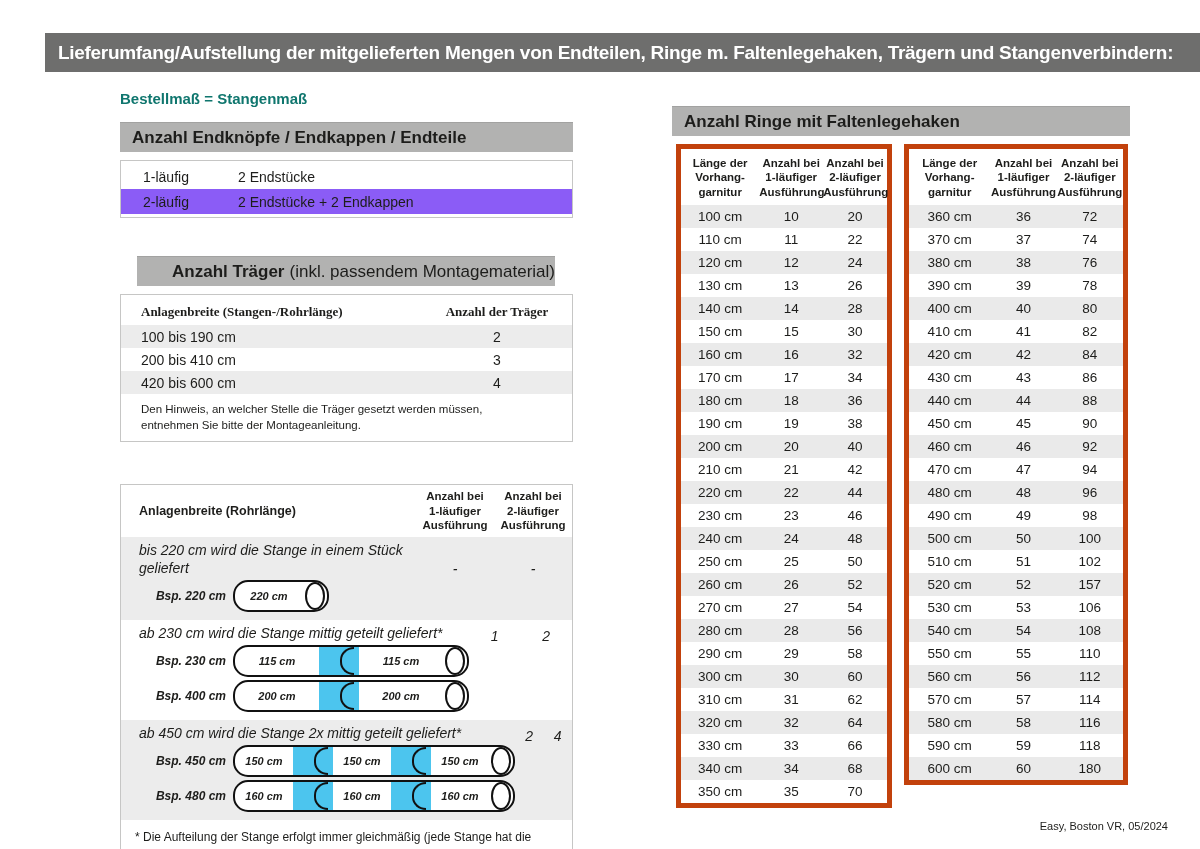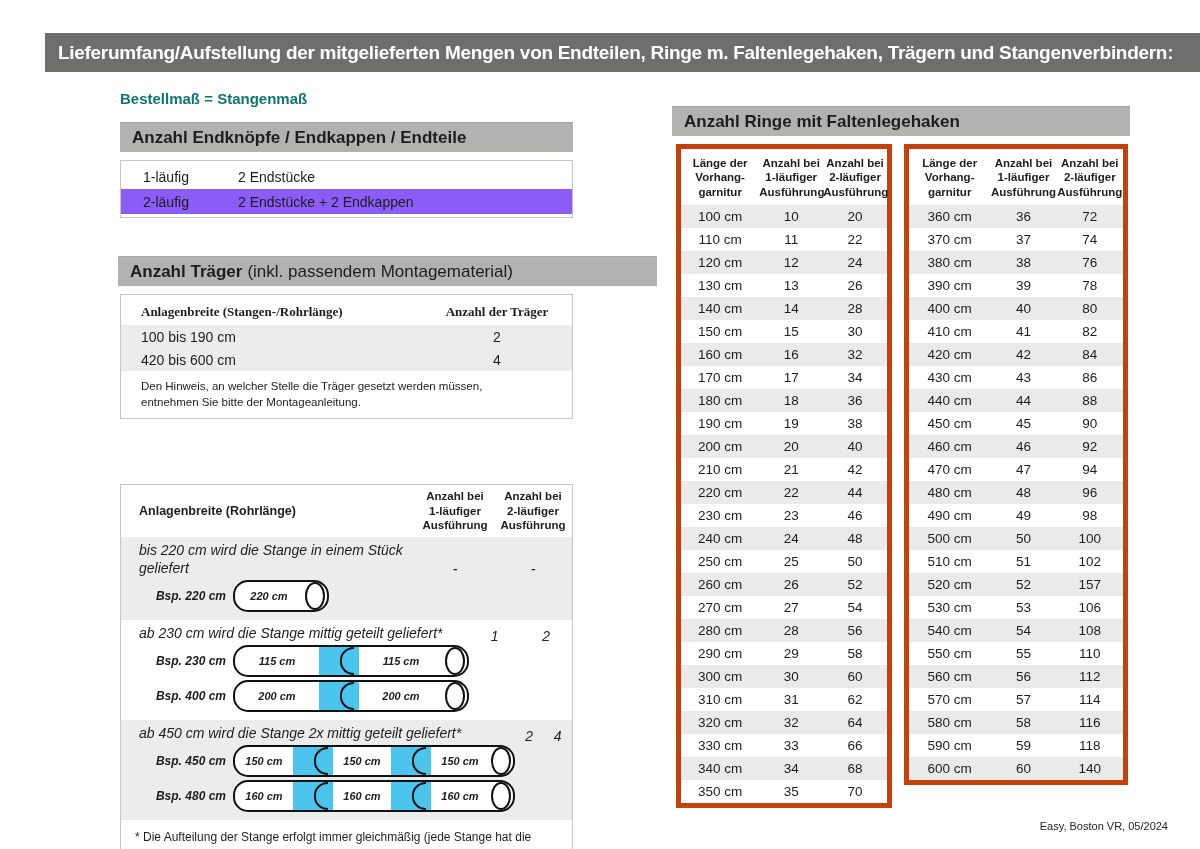--- a/index.html
+++ b/index.html
@@ -12,21 +12,21 @@
   .topbar span{color:#fff;font-size:19px;font-weight:bold;letter-spacing:-0.3px;white-space:nowrap;}
 
   .subtitle{position:absolute;left:120px;top:90px;font-size:15px;font-weight:bold;color:#0f766e;text-align:right;}
 
   
   .sec-header{position:absolute;background:#b2b2b1;height:30px;display:flex;align-items:center;
               padding-left:12px;box-sizing:border-box;font-size:17px;border-top:1px solid #a2a2a1;}
   .sec-header .b{font-weight:bold;}
   .sec-header .r{font-weight:normal;margin-left:5px;}
   .h-endteile{left:120px;top:122px;width:453px;}
-  .h-traeger{left:118px;top:256px;width:539px;}
+  .h-traeger{left:137px;top:256px;width:418px;justify-content:flex-end;}
   .h-verbinder{left:120px;top:446px;width:453px;}
   .h-ringe{left:672px;top:106px;width:458px;}
 
   .box{position:absolute;background:#fff;border:1px solid #c6c6c5;box-sizing:border-box;}
 
   
   .box1{left:120px;top:160px;width:453px;padding:3px 0;}
   .et-row{display:flex;height:25px;align-items:center;font-size:14px;}
   .et-row.shade{background:#8b5cf6;}
   .et-label{width:95px;padding-left:22px;box-sizing:content-box;}
@@ -111,20 +111,24 @@
   </div>
   <div class="box box2">
     <div class="t-head">
       <div class="t-c1">Anlagenbreite (Stangen-/Rohrlänge)</div>
       <div class="t-c2">Anzahl der Träger</div>
     </div>
     <div class="t-row shade">
       <div class="t-c1">100 bis 190 cm</div>
       <div class="t-c2">2</div>
     </div>
+    <div class="t-row">
+      <div class="t-c1">200 bis 410 cm</div>
+      <div class="t-c2">3</div>
+    </div>
     <div class="t-row shade">
       <div class="t-c1">420 bis 600 cm</div>
       <div class="t-c2">4</div>
     </div>
     <div class="t-note">Den Hinweis, an welcher Stelle die Träger gesetzt werden müssen, entnehmen Sie bitte der Montageanleitung.</div>
   </div>
 
   <div class="box box3">
     <div class="v-head">
       <div class="vh1">Anlagenbreite (Rohrlänge)</div>
@@ -501,20 +505,20 @@
           <div class="rcell rc2">116</div>
         </div>
         <div class="ring-row">
           <div class="rcell rc0">590 cm</div>
           <div class="rcell rc1">59</div>
           <div class="rcell rc2">118</div>
         </div>
         <div class="ring-row">
           <div class="rcell rc0">600 cm</div>
           <div class="rcell rc1">60</div>
-          <div class="rcell rc2">140</div>
+          <div class="rcell rc2">180</div>
         </div>
       </div>
   </div>
 
   <div class="footer">Easy, Boston VR, 05/2024</div>
 
 </div>
 
 </body></html>

